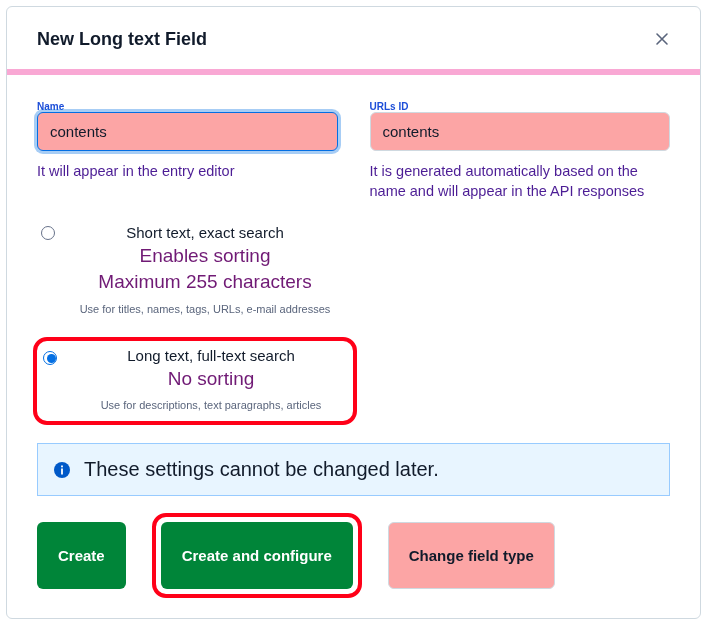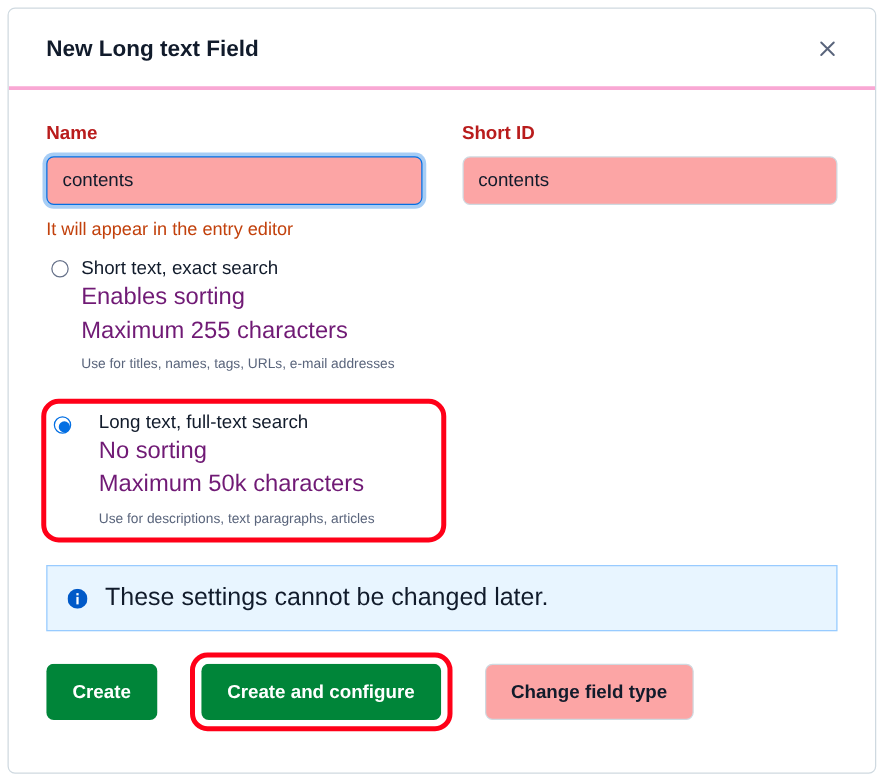--- a/index.html
+++ b/index.html
@@ -18,21 +18,21 @@
     border-radius: 6px;
     overflow: hidden;
     display: flex;
     flex-direction: column;
   }
   .modal-header {
     display: flex;
     align-items: center;
     justify-content: space-between;
     padding: 20px 26px 18px 30px;
-    border-bottom: 3px solid #f9a8d4;
+    border-bottom: 6px solid #f9a8d4;
   }
   .modal-title {
     font-size: 18px;
     font-weight: 700;
     color: #111b2b;
   }
   .close-btn {
     background: none;
     border: none;
     cursor: pointer;
@@ -43,48 +43,49 @@
   .modal-body {
     padding: 26px 30px 24px 30px;
     flex: 1;
   }
   .fields-row {
     display: flex;
     gap: 32px;
   }
   .field-col { flex: 1; min-width: 0; }
   .field-label {
-    font-size: 15px;
+    font-size: 10px;
     font-weight: 700;
-    color: #b91c1c;
-    margin-bottom: 10px;
+    color: #1d4ed8;
+    margin-bottom: 0;
     display: block;
   }
   .text-input {
     width: 100%;
     padding: 10px 12px;
     font-size: 15px;
     border: 1px solid #cfd9e0;
     border-radius: 6px;
     color: #111b2b;
     background: #fca5a5;
   }
   .text-input.focused {
     border-color: #036fe3;
     box-shadow: 0 0 0 3px rgba(3,111,227,0.35);
     outline: none;
   }
   .field-help {
     margin-top: 10px;
     font-size: 14.5px;
-    color: #c2410c;
+    color: #4c1d95;
     line-height: 1.4;
   }
   .radio-group {
-    margin-top: 8px;
+    margin-top: 18px;
+    text-align: center;
   }
   .radio-option {
     position: relative;
     padding: 4px 12px 10px 28px;
     margin-bottom: 10px;
     border-radius: 10px;
   }
   .radio-option .radio {
     position: absolute;
     left: 4px;
@@ -150,21 +151,21 @@
   }
   .actions {
     margin-top: 22px;
     display: flex;
     gap: 14px;
     align-items: center;
   }
   .btn {
     font-size: 15px;
     font-weight: 600;
-    padding: 14px 20px;
+    padding: 25px 20px;
     border-radius: 6px;
     border: 1px solid transparent;
     cursor: pointer;
     line-height: 1;
   }
   .btn-primary {
     background: #008539;
     color: #fff;
   }
   .btn-secondary {
@@ -195,39 +196,39 @@
   </div>
 
   <div class="modal-body">
     <div class="fields-row">
       <div class="field-col">
         <label class="field-label">Name</label>
         <input type="text" class="text-input focused" value="contents" style="">
         <div class="field-help">It will appear in the entry editor</div>
       </div>
       <div class="field-col">
-        <label class="field-label">Short ID</label>
+        <label class="field-label">URLs ID</label>
         <input type="text" class="text-input" value="contents" style="">
+        <div class="field-help">It is generated automatically based on the name and will appear in the API responses</div>
       </div>
     </div>
 
     <div class="radio-group" style="max-width:320px;">
       <div class="radio-option">
         <span class="radio"></span>
         <div class="radio-title">Short text, exact search</div>
         <div class="radio-desc">Enables sorting</div>
         <div class="radio-desc">Maximum 255 characters</div>
         <div class="radio-hint">Use for titles, names, tags, URLs, e-mail addresses</div>
       </div>
 
       <div class="radio-option selected highlight">
         <span class="radio"></span>
         <div class="radio-title">Long text, full-text search</div>
         <div class="radio-desc">No sorting</div>
-        <div class="radio-desc">Maximum 50k characters</div>
         <div class="radio-hint">Use for descriptions, text paragraphs, articles</div>
       </div>
     </div>
 
     <div class="notice">
       <span class="notice-icon">
         <svg viewBox="0 0 16 16" width="16" height="16">
             <circle cx="8" cy="8" r="8" fill="#0059c8"></circle>
             <rect x="7.1" y="6.5" width="1.8" height="6" fill="#fff"></rect>
             <rect x="7.1" y="3.5" width="1.8" height="1.8" fill="#fff"></rect>

